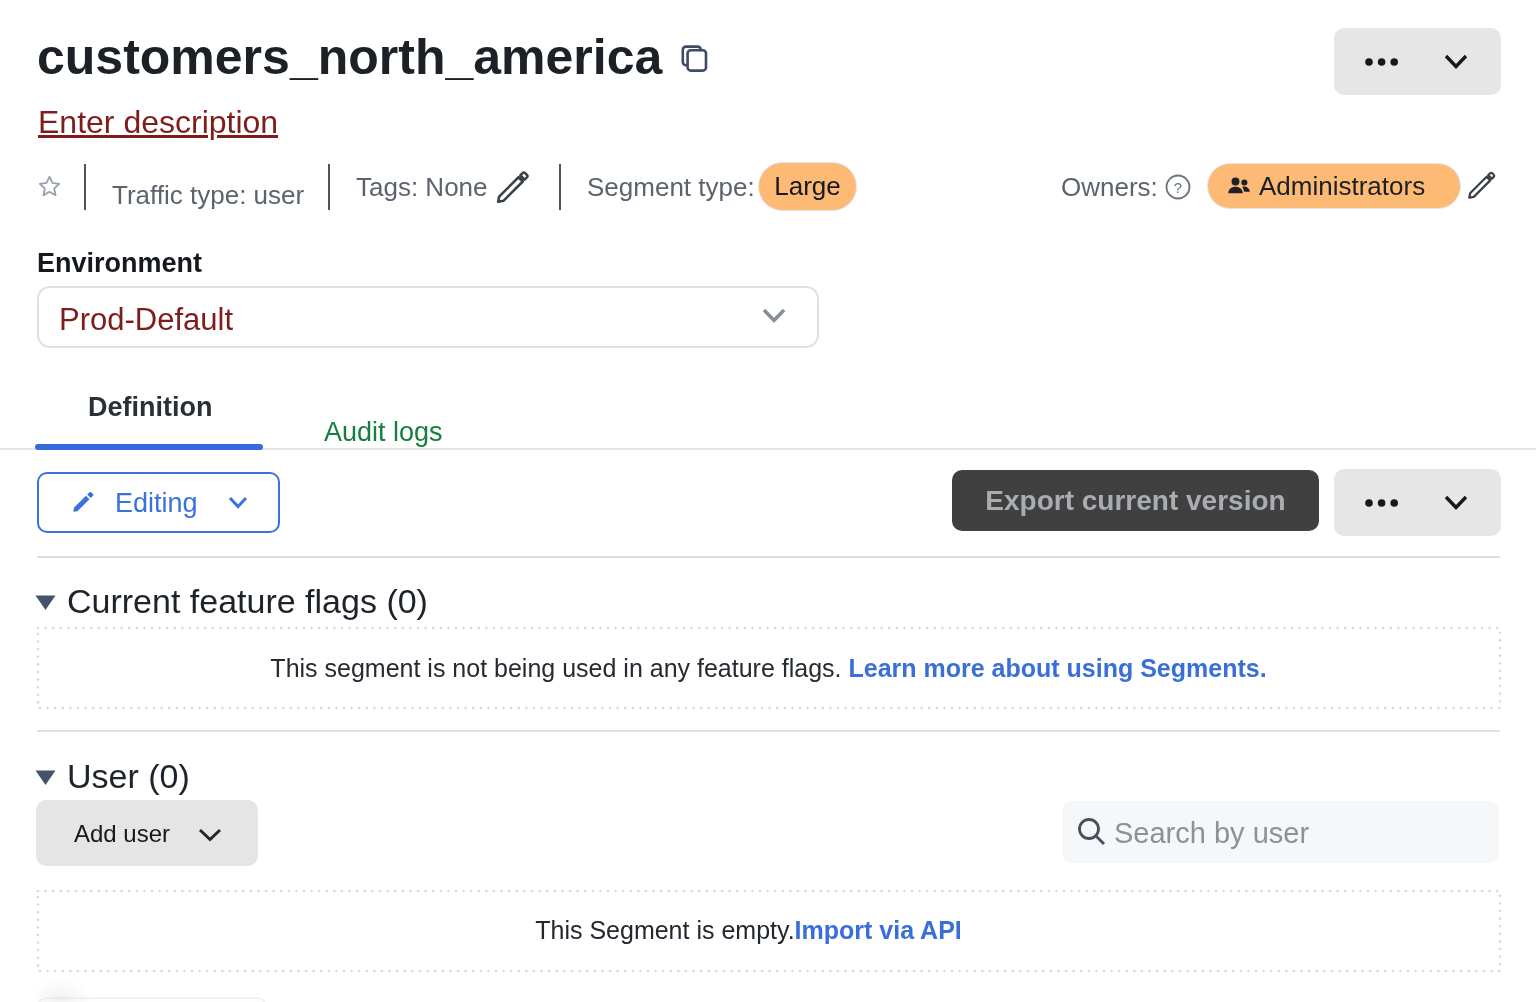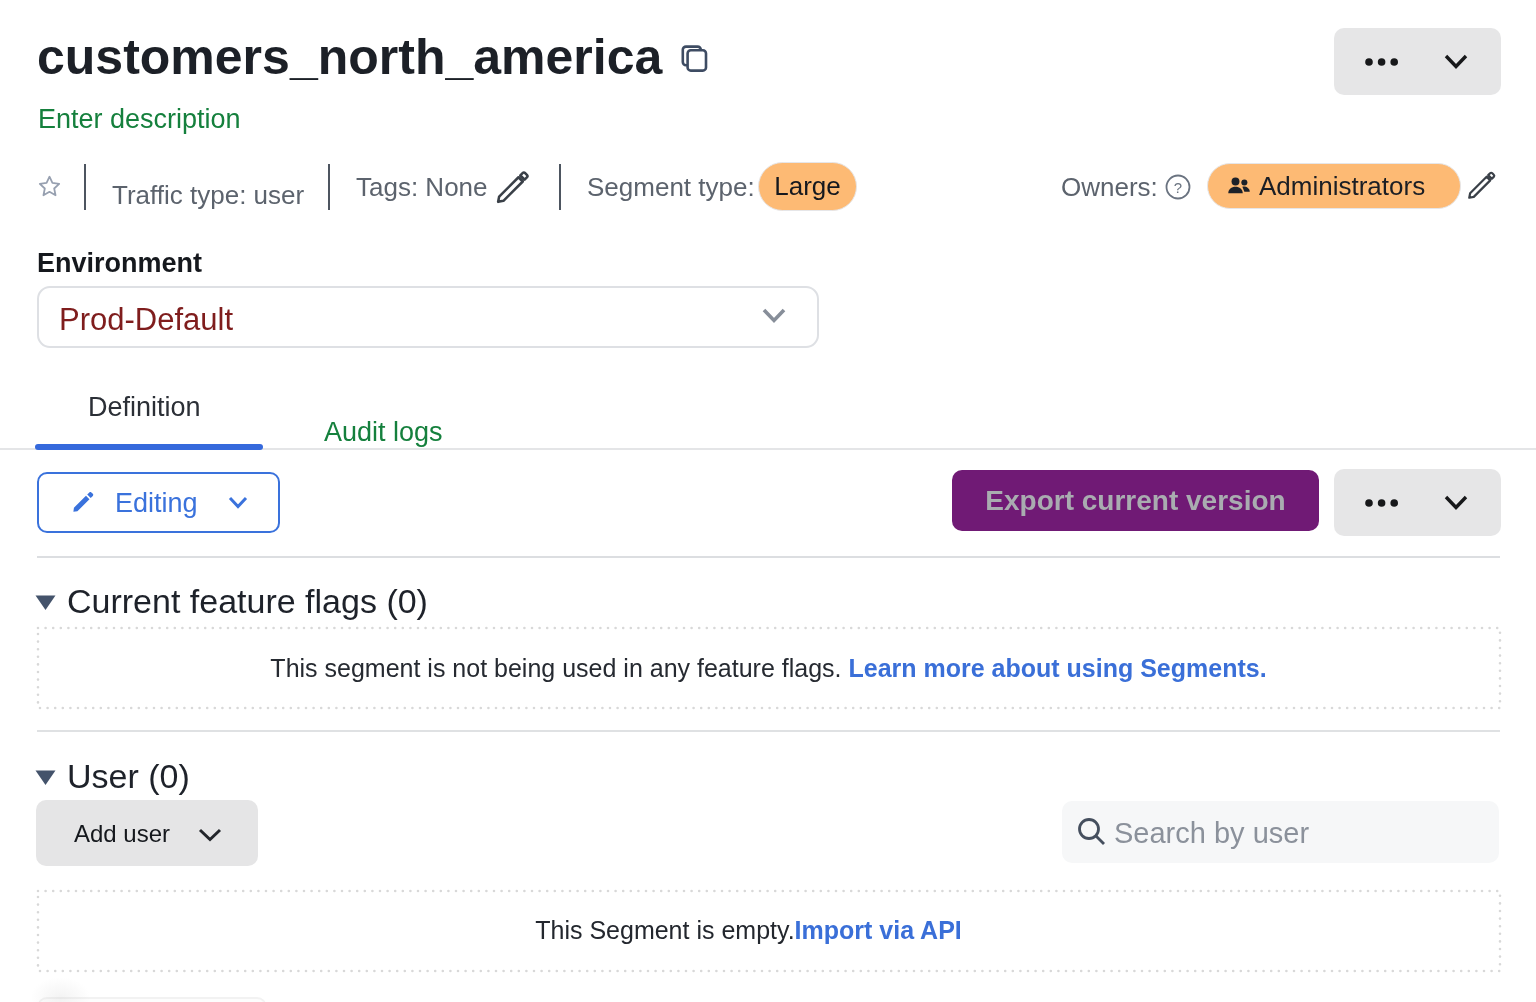--- a/index.html
+++ b/index.html
@@ -21,21 +21,21 @@
 </svg>
 
 <div class="abs graybtn" style="left:1334px; top:28px; width:167px; height:67px;"></div>
 <svg class="abs" style="left:1334px; top:28px;" width="167" height="67" viewBox="0 0 167 67">
   <circle cx="35" cy="34" r="3.8" fill="#17181a"></circle>
   <circle cx="47.6" cy="34" r="3.8" fill="#17181a"></circle>
   <circle cx="60.2" cy="34" r="3.8" fill="#17181a"></circle>
   <path d="M112 28 L122 38.5 L132 28" stroke="#17181a" stroke-width="3.4" fill="none"></path>
 </svg>
 
-<div class="abs" style="left:38px; top:104px; font-size:27px; color:#15803d;">Enter description</div>
+<div class="abs" style="left:38px; top:104px; font-size:32px; color:#7f1d1d;text-decoration:underline;">Enter description</div>
 
 <svg class="abs" style="left:37px; top:174px;" width="25" height="25" viewBox="0 0 24 24" fill="none">
   <path d="M12 2.6 L14.8 8.6 L21.3 9.4 L16.5 13.9 L17.8 20.4 L12 17.1 L6.2 20.4 L7.5 13.9 L2.7 9.4 L9.2 8.6 Z" stroke="#97a0b0" stroke-width="1.7" stroke-linejoin="round"></path>
 </svg>
 <div class="abs" style="left:84px; top:164px; width:2px; height:46px; background:#4d5560;"></div>
 <div class="abs" style="left:112px; top:172px; font-size:26px; color:#5c636d;margin-top:8px;">Traffic type: user</div>
 <div class="abs" style="left:328px; top:164px; width:2px; height:46px; background:#4d5560;"></div>
 <div class="abs" style="left:356px; top:172px; font-size:26px; color:#5c636d;">Tags: None</div>
 <svg class="abs" style="left:492px; top:167px;" width="41" height="41" viewBox="0 0 24 24" fill="none">
   <path d="M4.2 17.3 L15.5 6 L18 8.5 L6.7 19.8 L3.6 20.4 Z M16.6 4.9 L17.9 3.6 C18.3 3.2 19 3.2 19.4 3.6 L20.4 4.6 C20.8 5 20.8 5.7 20.4 6.1 L19.1 7.4 Z" stroke="#3a4048" stroke-width="1.5" stroke-linejoin="round"></path>
@@ -61,35 +61,35 @@
   <path d="M4.2 17.3 L15.5 6 L18 8.5 L6.7 19.8 L3.6 20.4 Z M16.6 4.9 L17.9 3.6 C18.3 3.2 19 3.2 19.4 3.6 L20.4 4.6 C20.8 5 20.8 5.7 20.4 6.1 L19.1 7.4 Z" stroke="#3a4048" stroke-width="1.5" stroke-linejoin="round"></path>
 </svg>
 
 <div class="abs" style="left:37px; top:248px; font-size:27px; font-weight:bold; color:#15181d;">Environment</div>
 <div class="abs" style="left:37px; top:286px; width:782px; height:62px; border:2px solid #dee0e4; border-radius:13px;"></div>
 <div class="abs" style="left:59px; top:302px; font-size:31px; color:#7f1d1d;">Prod-Default</div>
 <svg class="abs" style="left:762px; top:308px;" width="24" height="16" viewBox="0 0 24 16">
   <path d="M2 2 L12 12.5 L22 2" stroke="#878e99" stroke-width="3.6" fill="none"></path>
 </svg>
 
-<div class="abs" style="left:88px; top:392px; font-size:27px; font-weight:normal; color:#2b2f36;">Definition</div>
+<div class="abs" style="left:88px; top:392px; font-size:27px; font-weight:bold; color:#2b2f36;">Definition</div>
 <div class="abs" style="left:324px; top:392px; font-size:27px; font-weight:normal; color:#15803d;margin-top:25px;">Audit logs</div>
 <div class="abs" style="left:0px; top:448px; width:1536px; height:2px; background:#e4e5e7;"></div>
 <div class="abs" style="left:35px; top:444px; width:228px; height:6px; background:#3569dc; border-radius:3px;"></div>
 
 <div class="abs" style="left:37px; top:472px; width:243px; height:61px; border:2px solid #3a72dc; border-radius:10px;"></div>
 <svg class="abs" style="left:70px; top:488px;" width="27" height="27" viewBox="0 0 24 24" fill="#3a72dc">
   <path d="M3.5 17.6 L14.2 6.9 L17.3 10 L6.6 20.7 L3 21.2 Z M15.3 5.8 L17.2 3.9 C17.7 3.4 18.5 3.4 19 3.9 L20.3 5.2 C20.8 5.7 20.8 6.5 20.3 7 L18.4 8.9 Z"></path>
 </svg>
 <div class="abs" style="left:115px; top:488px; font-size:27px; color:#3a72dc;">Editing</div>
 <svg class="abs" style="left:228px; top:496px;" width="20" height="13" viewBox="0 0 20 13">
   <path d="M2 2 L10 10.5 L18 2" stroke="#3a72dc" stroke-width="3" fill="none"></path>
 </svg>
 
-<div class="abs" style="left:952px; top:470px; width:367px; height:61px; background:#701a75; border-radius:10px; display:flex; align-items:center; justify-content:center; font-size:28px; font-weight:bold; color:#a9acb0;">Export current version</div>
+<div class="abs" style="left:952px; top:470px; width:367px; height:61px; background:#404040; border-radius:10px; display:flex; align-items:center; justify-content:center; font-size:28px; font-weight:bold; color:#a9acb0;">Export current version</div>
 
 <div class="abs graybtn" style="left:1334px; top:469px; width:167px; height:67px;"></div>
 <svg class="abs" style="left:1334px; top:469px;" width="167" height="67" viewBox="0 0 167 67">
   <circle cx="35" cy="34" r="3.8" fill="#17181a"></circle>
   <circle cx="47.6" cy="34" r="3.8" fill="#17181a"></circle>
   <circle cx="60.2" cy="34" r="3.8" fill="#17181a"></circle>
   <path d="M112 28 L122 38.5 L132 28" stroke="#17181a" stroke-width="3.4" fill="none"></path>
 </svg>
 
 <div class="abs" style="left:37px; top:556px; width:1463px; height:2px; background:#dcdee1;"></div>

